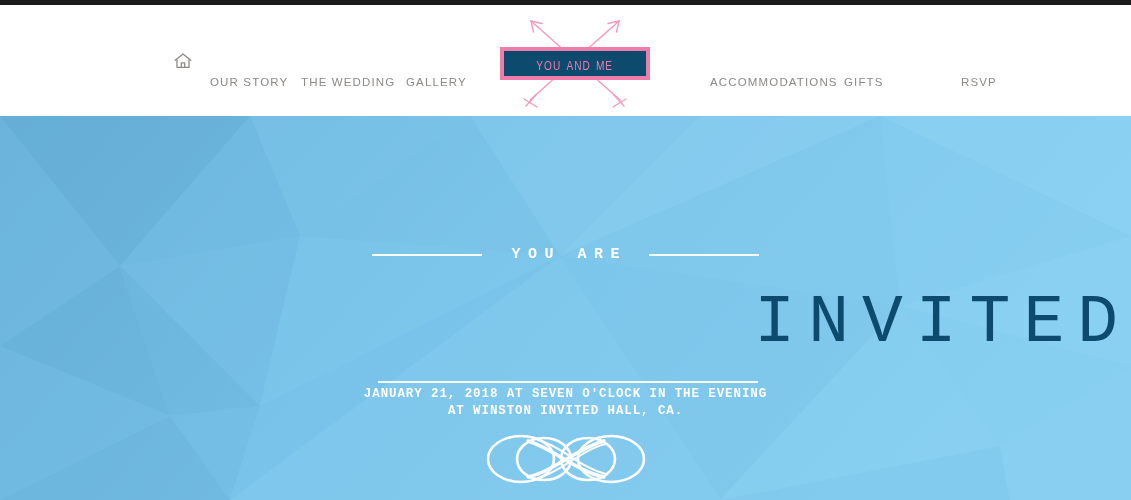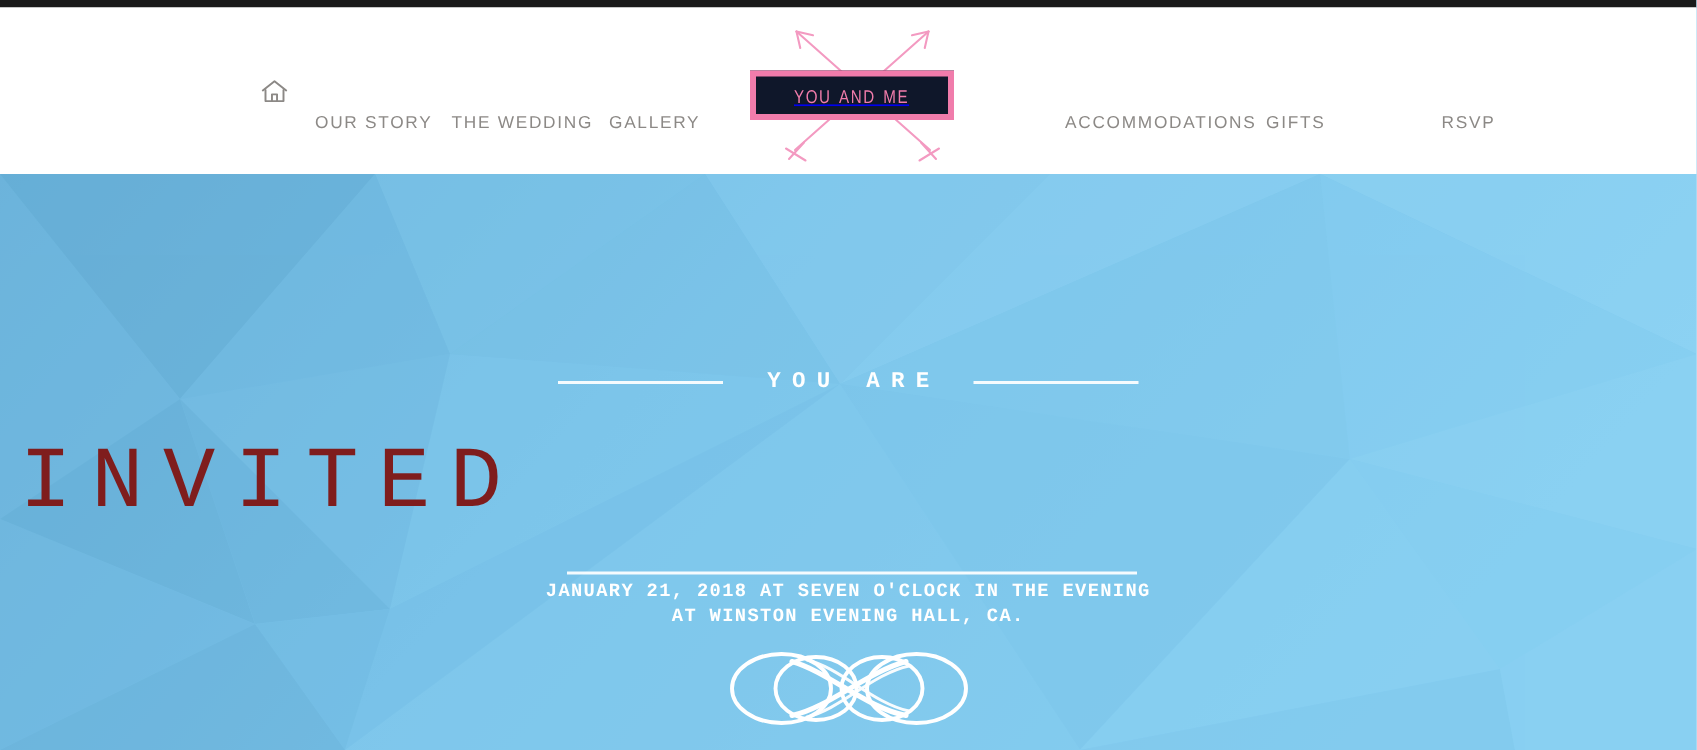--- a/index.html
+++ b/index.html
@@ -53,27 +53,26 @@
     left:499px; top:5px;
     width:152px; height:105px;
   }
   .logo-arrows {
     position:absolute; left:0; top:0;
     width:152px; height:105px;
   }
   .logo-box {
     position:absolute;
     left:1px; top:37px;
-    width:136px; height:33px;
+    width:150px; height:33px;
     border:4px solid #f07cab;
-    background:#0f172a;
+    background:#0c4a6e;
     display:flex;
     align-items:center;
     justify-content:center;
-    text-decoration:underline;
   }
   .logo-text {
     font-family:"Liberation Sans Narrow","Liberation Sans", sans-serif;
     font-size:16px;
     color:#f07cab;
     letter-spacing:1.1px;
     font-weight:400;
     font-variant:small-caps;
     text-transform:lowercase;
     transform:scaleX(0.92) scaleY(1.12);
@@ -116,23 +115,23 @@
     font-weight:600;
     padding:0 22px;
     white-space:nowrap;
     text-indent:7.5px;
   }
 
   .invited {
     position:absolute;
     left:0; top:150px;
     width:1131px;
-    text-align:left;
-    color:#7f1d1d;
-    font-size:58px;
+    text-align:right;
+    color:#0c4a6e;
+    font-size:68px;
     line-height:82px;
     font-weight:300;
     letter-spacing:13px;
     text-indent:13px;
     white-space:nowrap;
   }
 
   .rule-long {
     position:absolute;
     left:378px; top:249px;
@@ -262,21 +261,21 @@
         <span class="youare-text">YOU ARE</span>
         <span class="rule-short"></span>
       </div>
 
       <h1 class="invited">INVITED</h1>
 
       <div class="rule-long"></div>
 
       <div class="date-block">
         <div class="date-line">JANUARY 21, 2018  AT SEVEN O'CLOCK IN THE EVENING</div>
-        <div class="date-line">AT WINSTON EVENING HALL, CA.</div>
+        <div class="date-line">AT WINSTON INVITED HALL, CA.</div>
       </div>
 
       <div class="flourish">
         <svg width="200" height="62" viewBox="0 0 200 62" fill="none" stroke="#ffffff" stroke-linecap="round">
           <g stroke-width="2.6" fill="none">
             <ellipse cx="55" cy="31" rx="33" ry="23"></ellipse>
             <ellipse cx="145" cy="31" rx="33" ry="23"></ellipse>
             <ellipse cx="78" cy="31" rx="27" ry="21"></ellipse>
             <ellipse cx="122" cy="31" rx="27" ry="21"></ellipse>
           </g>

